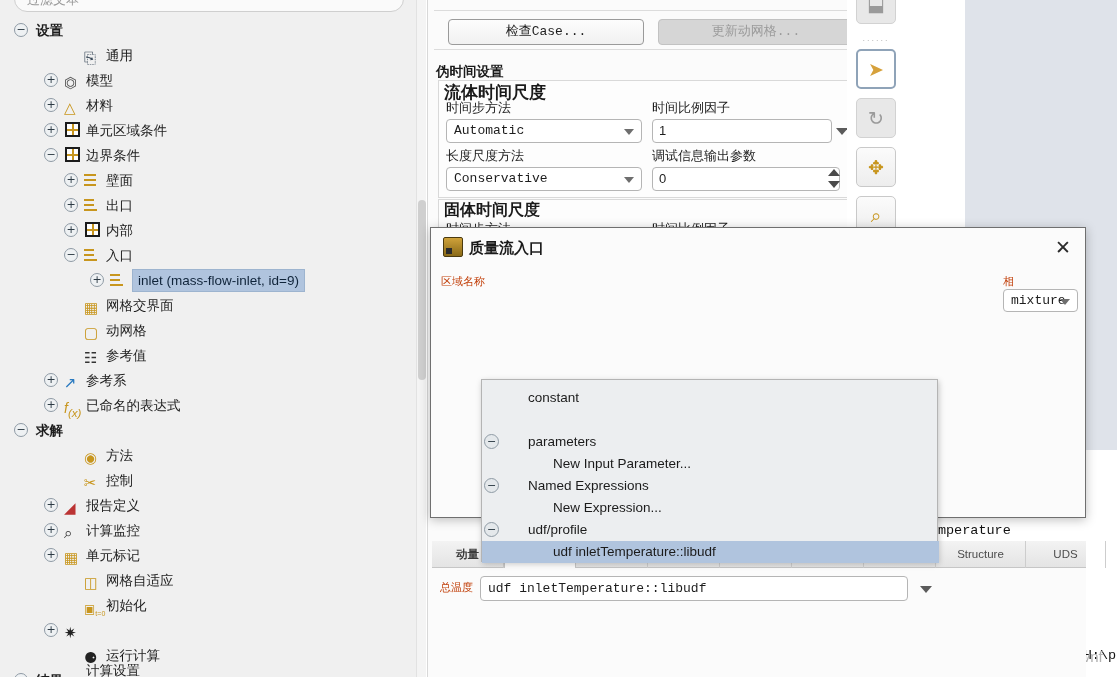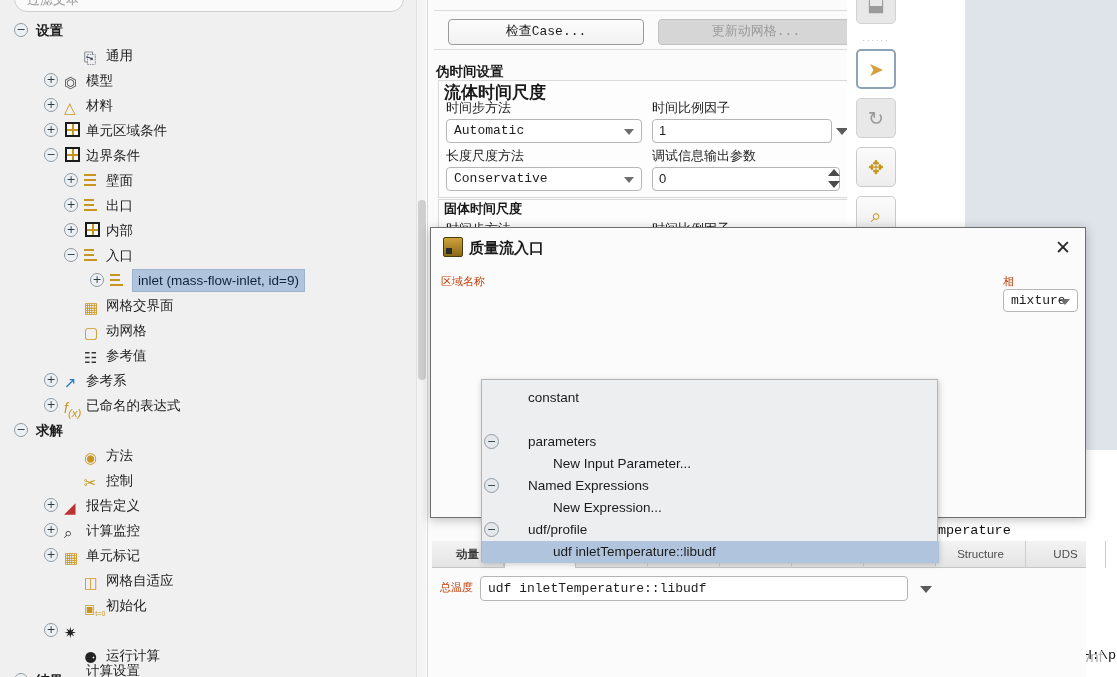--- a/index.html
+++ b/index.html
@@ -431,21 +431,21 @@
     <div class="extcaret" style="left:408px;top:128px;"></div>
 
     <div class="fld-label" style="left:224px;top:147px;">调试信息输出参数</div>
     <div class="txtfield" style="left:224px;top:167px;width:188px;">0</div>
     <div class="spinner" style="left:400px;top:169px;height:20px;">
       <span class="up"></span>
       <span class="dn"></span>
     </div>
 
     <div class="grp-frame" style="left:10px;top:199px;width:412px;height:40px;"></div>
-    <div class="grp-title" style="left:16px;top:200px;font-size:13px;"><span>固体时间尺度</span></div>
+    <div class="grp-title" style="left:16px;top:200px;font-size:16px;"><span>固体时间尺度</span></div>
     <div class="fld-label" style="left:18px;top:220px;">时间步方法</div>
     <div class="fld-label" style="left:224px;top:220px;">时间比例因子</div>
   </div>
 
   <div id="graphics">
     <div id="gfx-white"></div>
   </div>
 
   <div id="vtoolbar">
       <div class="vtb grey">

